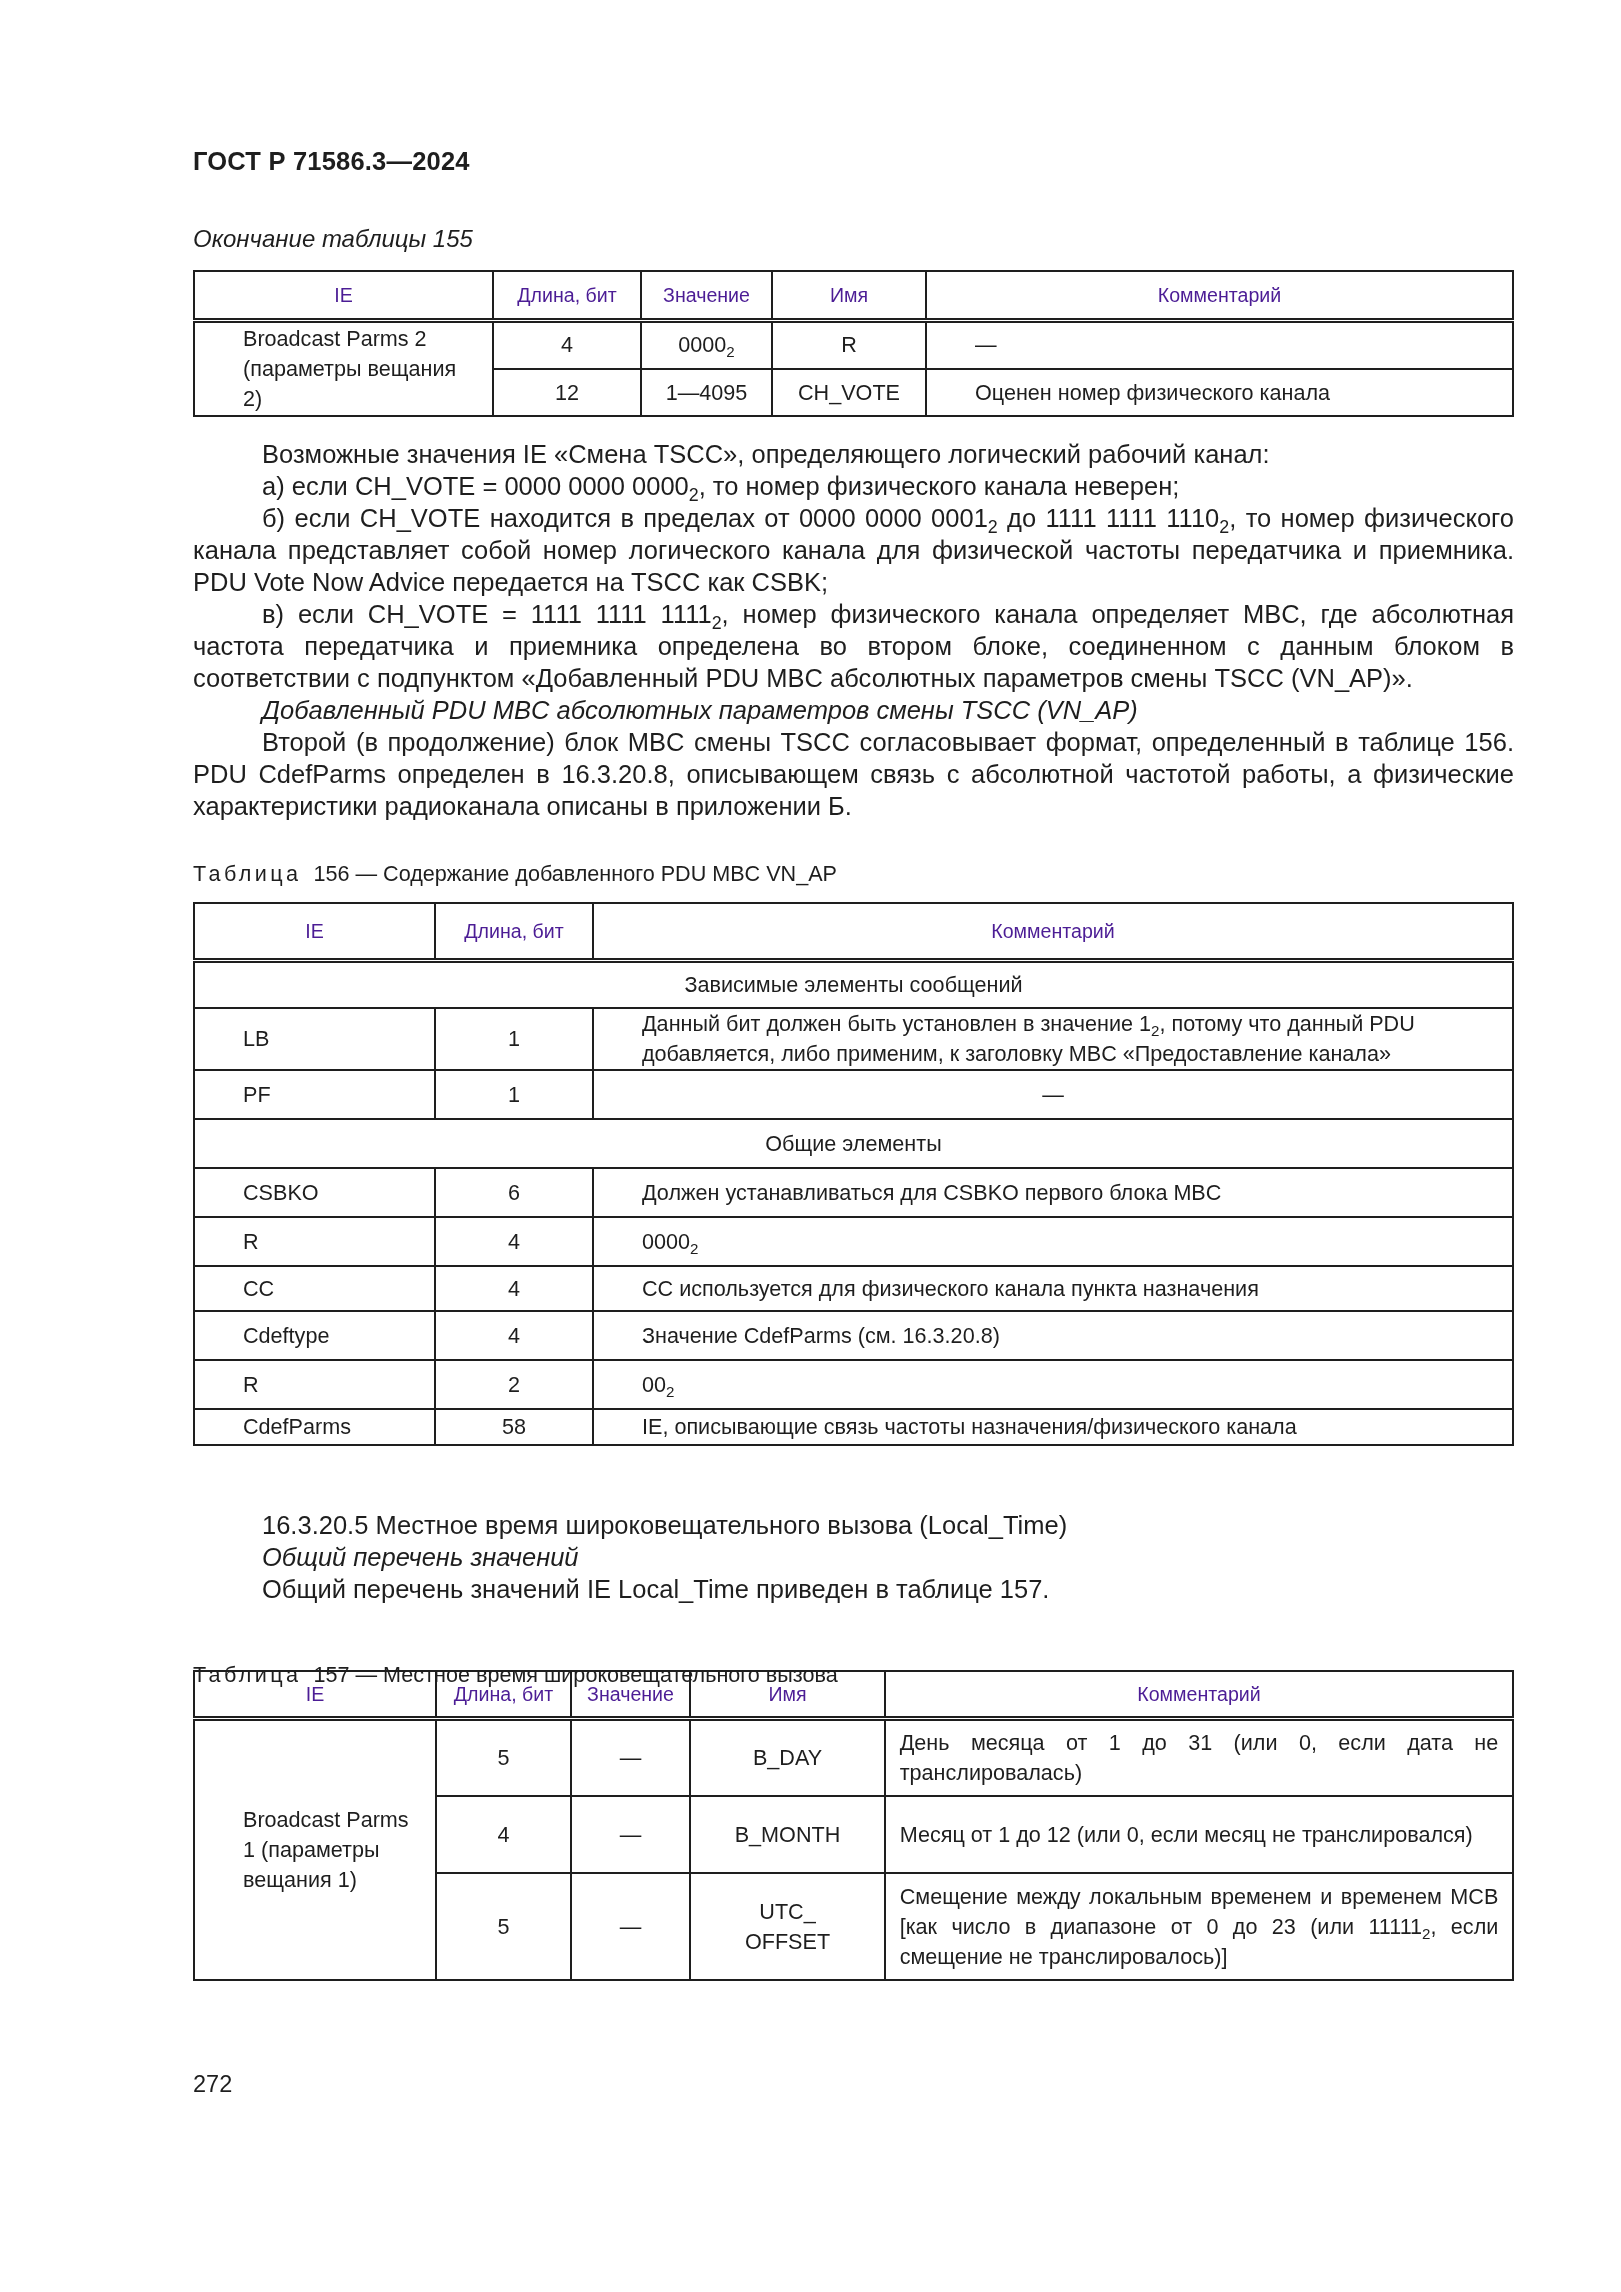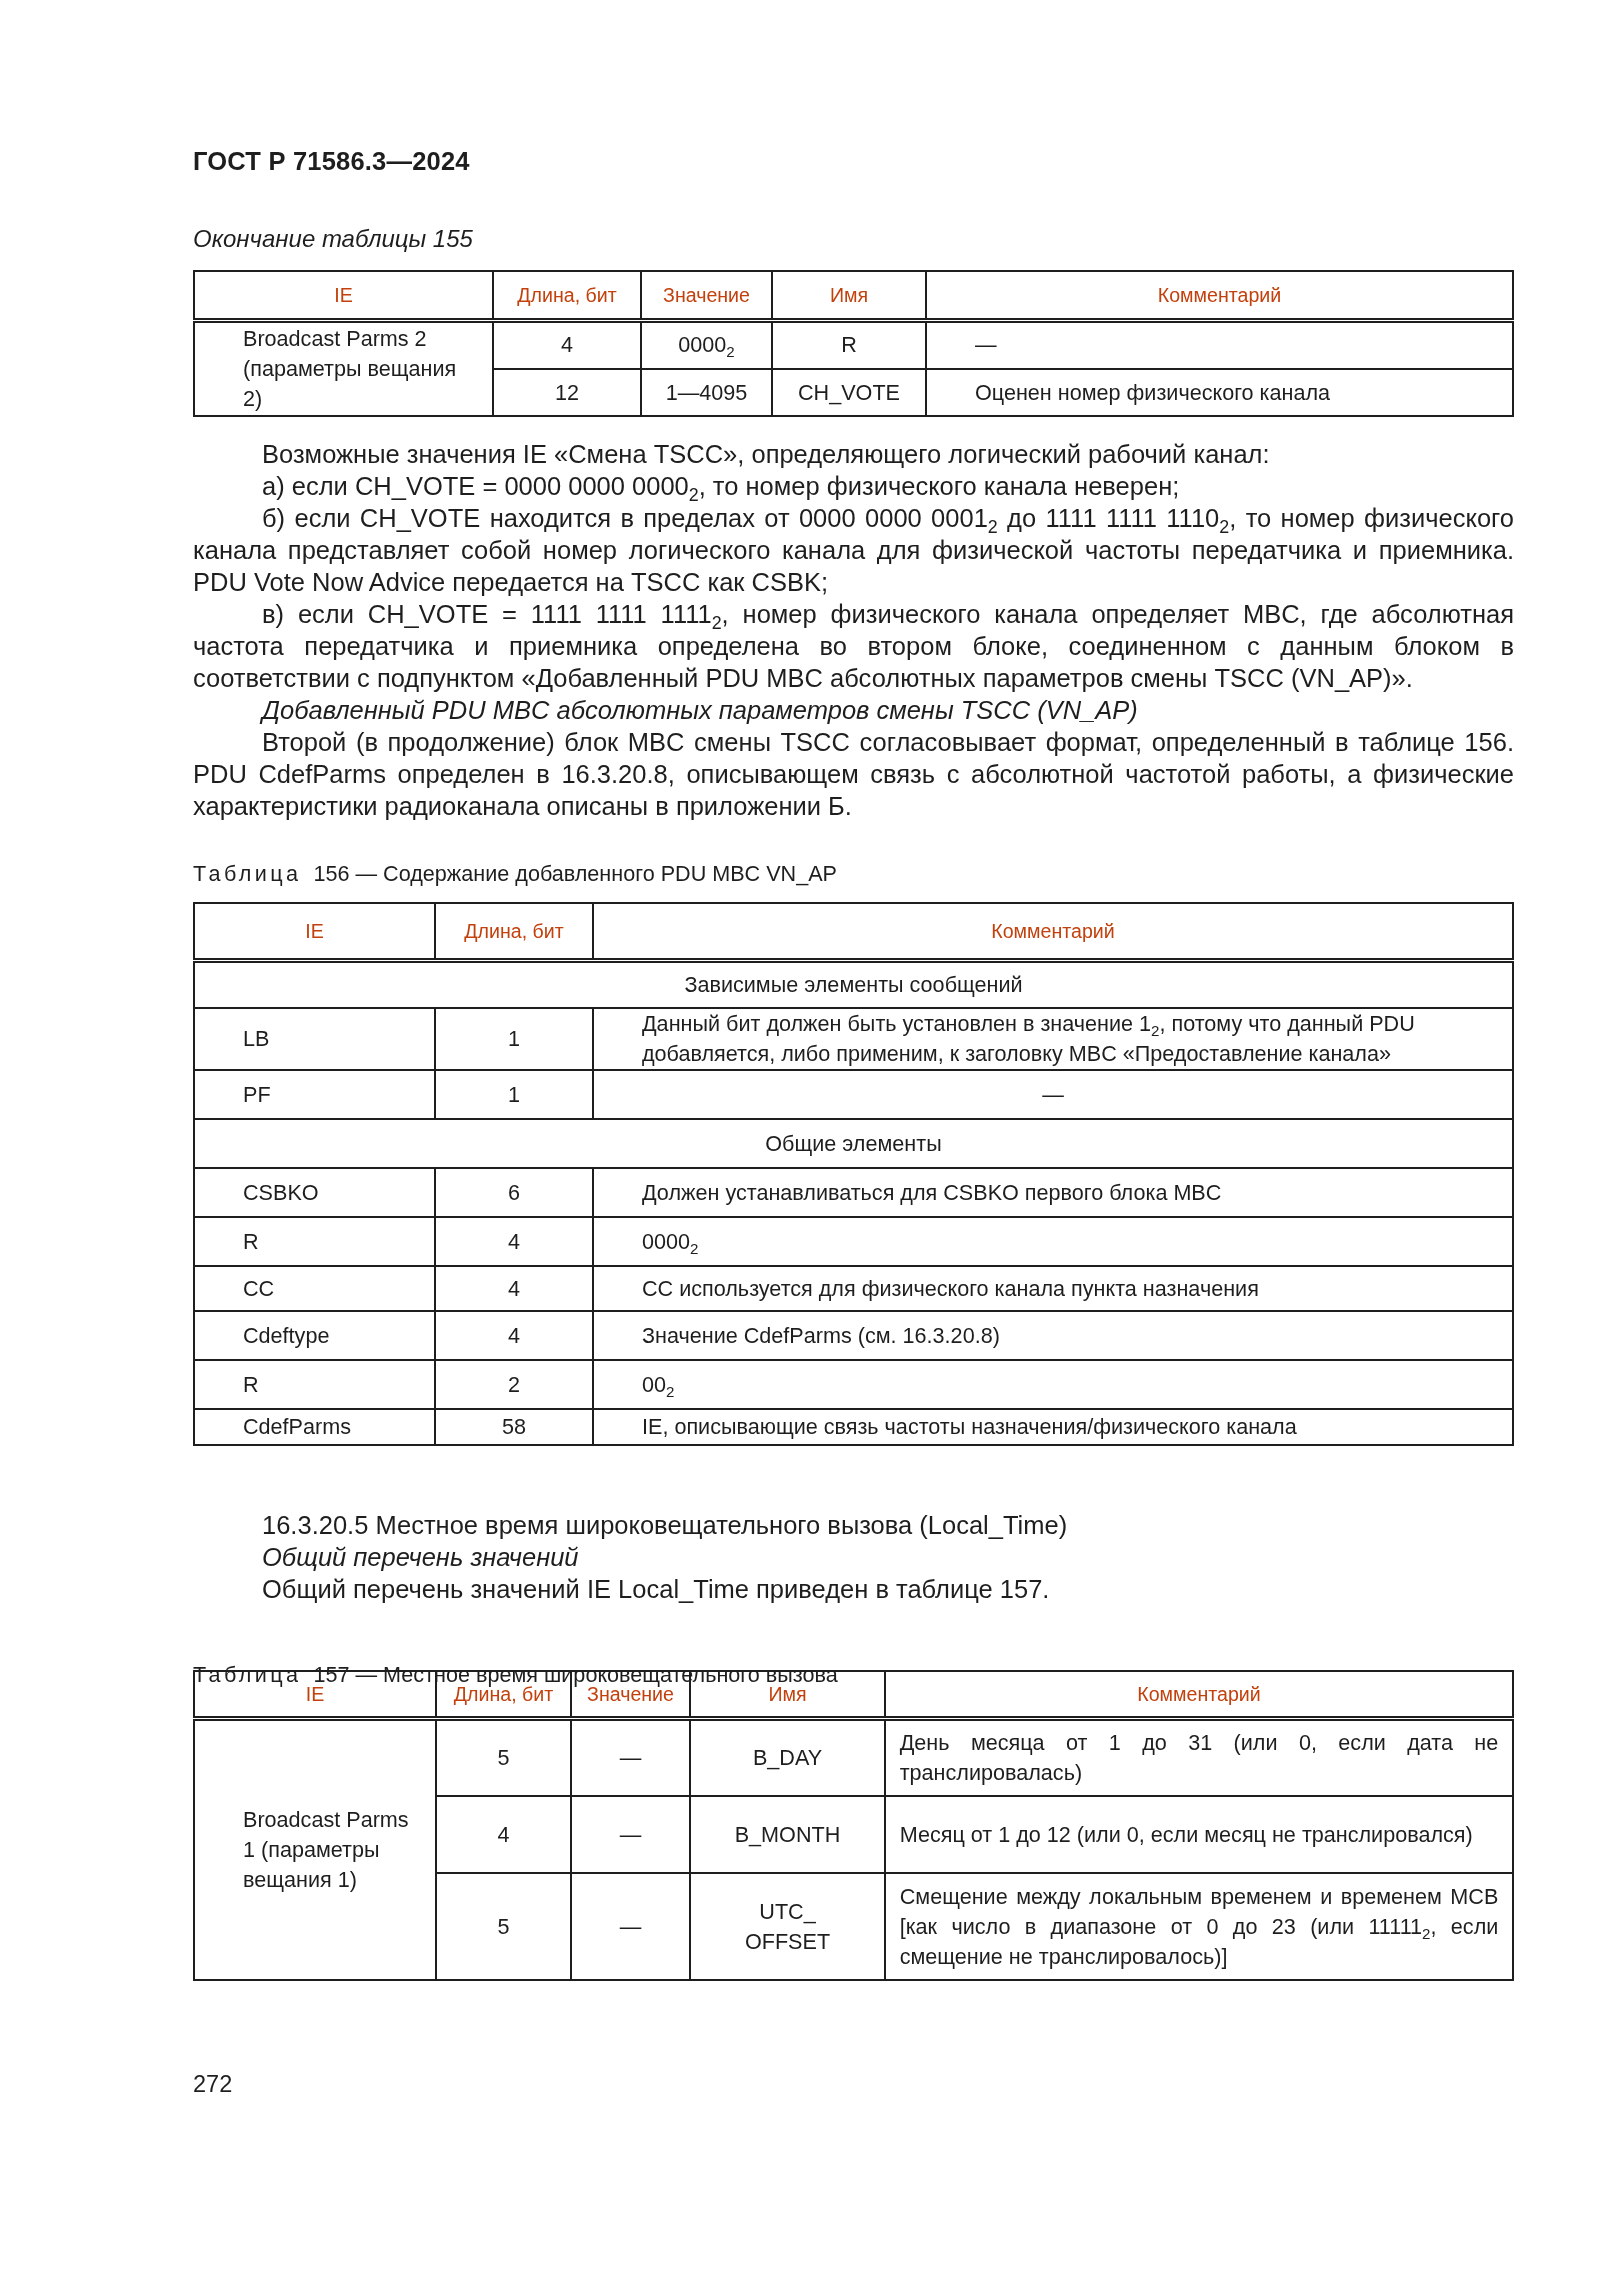--- a/index.html
+++ b/index.html
@@ -22,21 +22,21 @@
 
   table.gtab {
     position: absolute; left: 193px; width: 1321px;
     border-collapse: collapse; table-layout: fixed;
     font-size: 21.6px;
   }
   table.gtab td, table.gtab th {
     border: 2.5px solid #1e1e1e; padding: 0 13.7px; vertical-align: middle;
     font-weight: normal; line-height: 30px;
   }
-  table.gtab th { font-size: 19.6px; text-align: center; color: #c2410c; }
+  table.gtab th { font-size: 19.6px; text-align: center; color: #4c1d95; }
   table.gtab thead tr th { border-bottom: 5.9px double #1e1e1e; }
   table.gtab td.c { text-align: center; }
   table.gtab td.l { text-align: left; padding-left: 48px; }
   table.gtab td.j { text-align: justify; }
   sub { font-size: 0.7em; vertical-align: -0.35em; line-height: 0; }
 
   .body-text {
     position: absolute; left: 193px; width: 1321px;
     font-size: 25.5px; line-height: 32px; text-align: justify;
   }

